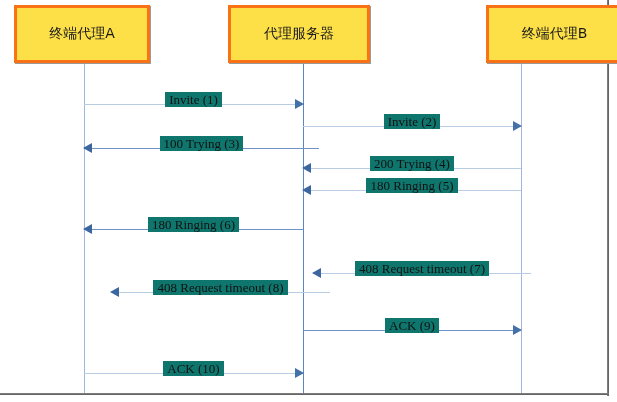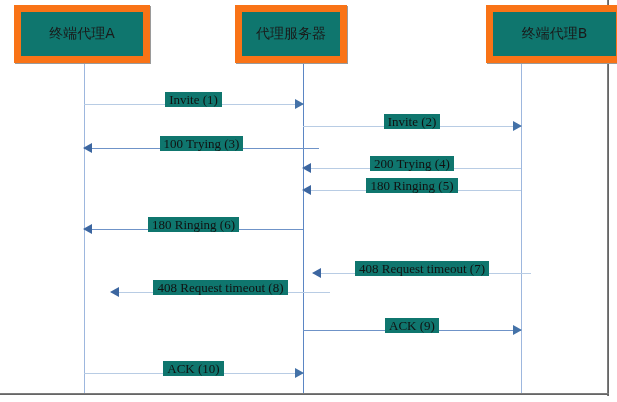--- a/index.html
+++ b/index.html
@@ -32,22 +32,22 @@
     left: 0;
     top: 393px;
     width: 609px;
     height: 2px;
     background: linear-gradient(to bottom, #888888, #5a5a5a);
   }
   
   .actor-box {
     position: absolute;
     box-sizing: border-box;
-    background: #0f766e;
-    border: 7px solid #f97316;
+    background: #fde047;
+    border: 3px solid #f97316;
     box-shadow: 1px 1px 0 #9a9a9a;
     display: flex;
     align-items: center;
     justify-content: center;
   }
   .actor-label {
     font-family: "DejaVu Sans", "Liberation Sans", sans-serif;
     font-size: 14px;
     color: #1a1a1a;
     letter-spacing: 0px;
@@ -120,21 +120,21 @@
 
   <div id="lifelines">
       <div class="lifeline" style="left: 84px; top: 63px; height: 330px;"></div>
       <div class="lifeline strong" style="left: 303px; top: 63px; height: 330px;"></div>
       <div class="lifeline" style="left: 521px; top: 63px; height: 330px;"></div>
     </div>
   <div id="actors">
       <div class="actor-box" style="left: 14px; top: 5px; width: 136px; height: 58px;">
         <div class="actor-label">终端代理A</div>
       </div>
-      <div class="actor-box" style="left: 235px; top: 5px; width: 112px; height: 58px;">
+      <div class="actor-box" style="left: 228px; top: 5px; width: 142px; height: 58px;">
         <div class="actor-label">代理服务器</div>
       </div>
       <div class="actor-box" style="left: 453px; top: 5px; width: 137px; height: 58px; margin-left: 33px;">
         <div class="actor-label">终端代理B</div>
       </div>
     </div>
   <div id="messages">
       <div class="msg" style="left: 84px; width: 219px; top: 96px;">
         <div class="msg-line"></div>
         <div class="arrow right"></div>

